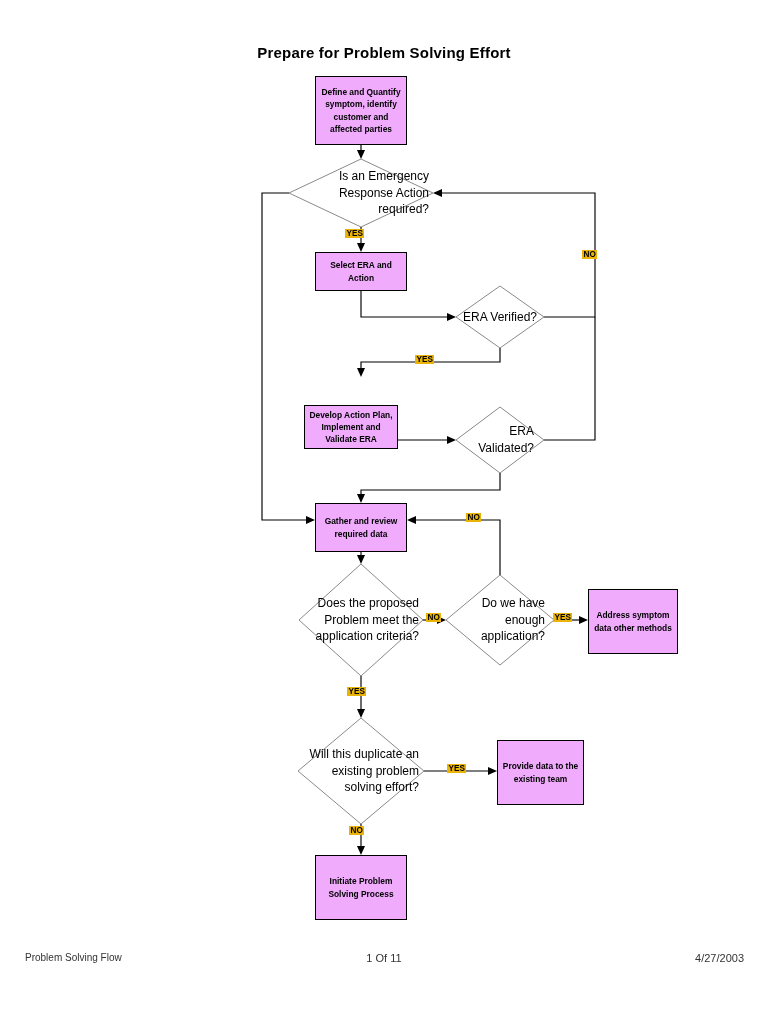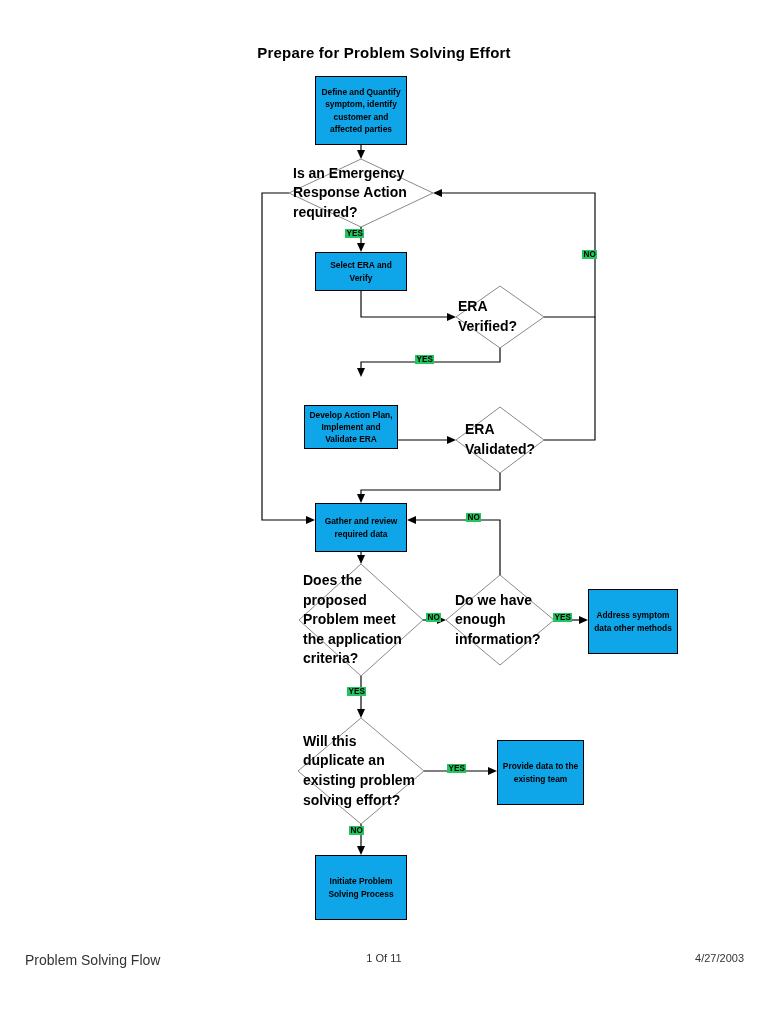--- a/index.html
+++ b/index.html
@@ -55,67 +55,67 @@
     fill: #ffffff;
     stroke: #8a8a8a;
     stroke-width: 1;
   }
 
   
   .node-box {
     position: absolute;
     box-sizing: border-box;
     border: 1.3px solid #000000;
-    background: #0ea5e9;
+    background: #f0abfc;
     display: flex;
     align-items: center;
     justify-content: center;
     text-align: center;
     font-size: 8.4px;
     line-height: 1.45;
     padding: 2px 4px;
     font-weight: bold;
   }
 
   
   .node-diamond-label {
     position: absolute;
     display: flex;
     align-items: center;
     justify-content: center;
-    text-align: left;
-    font-size: 14px;
+    text-align: right;
+    font-size: 12px;
     line-height: 1.4;
-    font-weight: bold;
+    font-weight: normal;
     pointer-events: none;
   }
 
   
   .edge-label {
     position: absolute;
     font-size: 8.2px;
     font-weight: bold;
-    background: #22c55e;
+    background: #eab308;
     padding: 0 1.5px;
     white-space: nowrap;
   }
 
   
   .footer {
     position: absolute;
     left: 0;
     top: 952px;
     width: 768px;
     height: 20px;
   }
   .footer-left {
     position: absolute;
     left: 25px;
     top: 0;
-    font-size: 14px;
+    font-size: 10px;
     color: #333333;
   }
   .footer-center {
     position: absolute;
     left: 0;
     top: 0;
     width: 768px;
     text-align: center;
     font-size: 11px;
     color: #333333;
@@ -193,41 +193,41 @@
     <line x1="424" y1="771" x2="489" y2="771"></line>
     <polygon class="arrowhead" points="497,771 488,767 488,775"></polygon>
 
     <line x1="361" y1="824" x2="361" y2="849"></line>
     <polygon class="arrowhead" points="361,855 357,846 365,846"></polygon>
 
   </svg>
 
   <div class="node-box" style="left:315px; top:76px; width:92px; height:69px;">Define and Quantify symptom, identify customer and affected parties</div>
 
-  <div class="node-box" style="left:315px; top:252px; width:92px; height:39px;">Select ERA and Verify</div>
+  <div class="node-box" style="left:315px; top:252px; width:92px; height:39px;">Select ERA and Action</div>
 
   <div class="node-box" style="left:304px; top:377px; width:94px; height:44px;margin-top:28px;">Develop Action Plan, Implement and Validate ERA</div>
 
   <div class="node-box" style="left:315px; top:503px; width:92px; height:49px;">Gather and review required data</div>
 
   <div class="node-box" style="left:588px; top:589px; width:90px; height:65px;">Address symptom data other methods</div>
 
   <div class="node-box" style="left:497px; top:740px; width:87px; height:65px;">Provide data to the existing team</div>
 
   <div class="node-box" style="left:315px; top:855px; width:92px; height:65px;">Initiate Problem Solving Process</div>
 
   <div class="node-diamond-label" style="left:293px; top:169px; width:136px; height:48px;">Is an Emergency Response Action required?</div>
 
   <div class="node-diamond-label" style="left:458px; top:305px; width:84px; height:24px;">ERA Verified?</div>
 
   <div class="node-diamond-label" style="left:466px; top:424px; width:68px; height:32px;">ERA Validated?</div>
 
   <div class="node-diamond-label" style="left:303px; top:584px; width:116px; height:72px;">Does the proposed Problem meet the application criteria?</div>
 
-  <div class="node-diamond-label" style="left:455px; top:595px; width:90px; height:50px;">Do we have enough information?</div>
+  <div class="node-diamond-label" style="left:455px; top:595px; width:90px; height:50px;">Do we have enough application?</div>
 
   <div class="node-diamond-label" style="left:303px; top:738px; width:116px; height:66px;">Will this duplicate an existing problem solving effort?</div>
 
   <div class="edge-label" style="left:345px; top:229px;">YES</div>
 
   <div class="edge-label" style="left:582px; top:250px;">NO</div>
 
   <div class="edge-label" style="left:415px; top:355px;">YES</div>
 
   <div class="edge-label" style="left:466px; top:513px;">NO</div>

